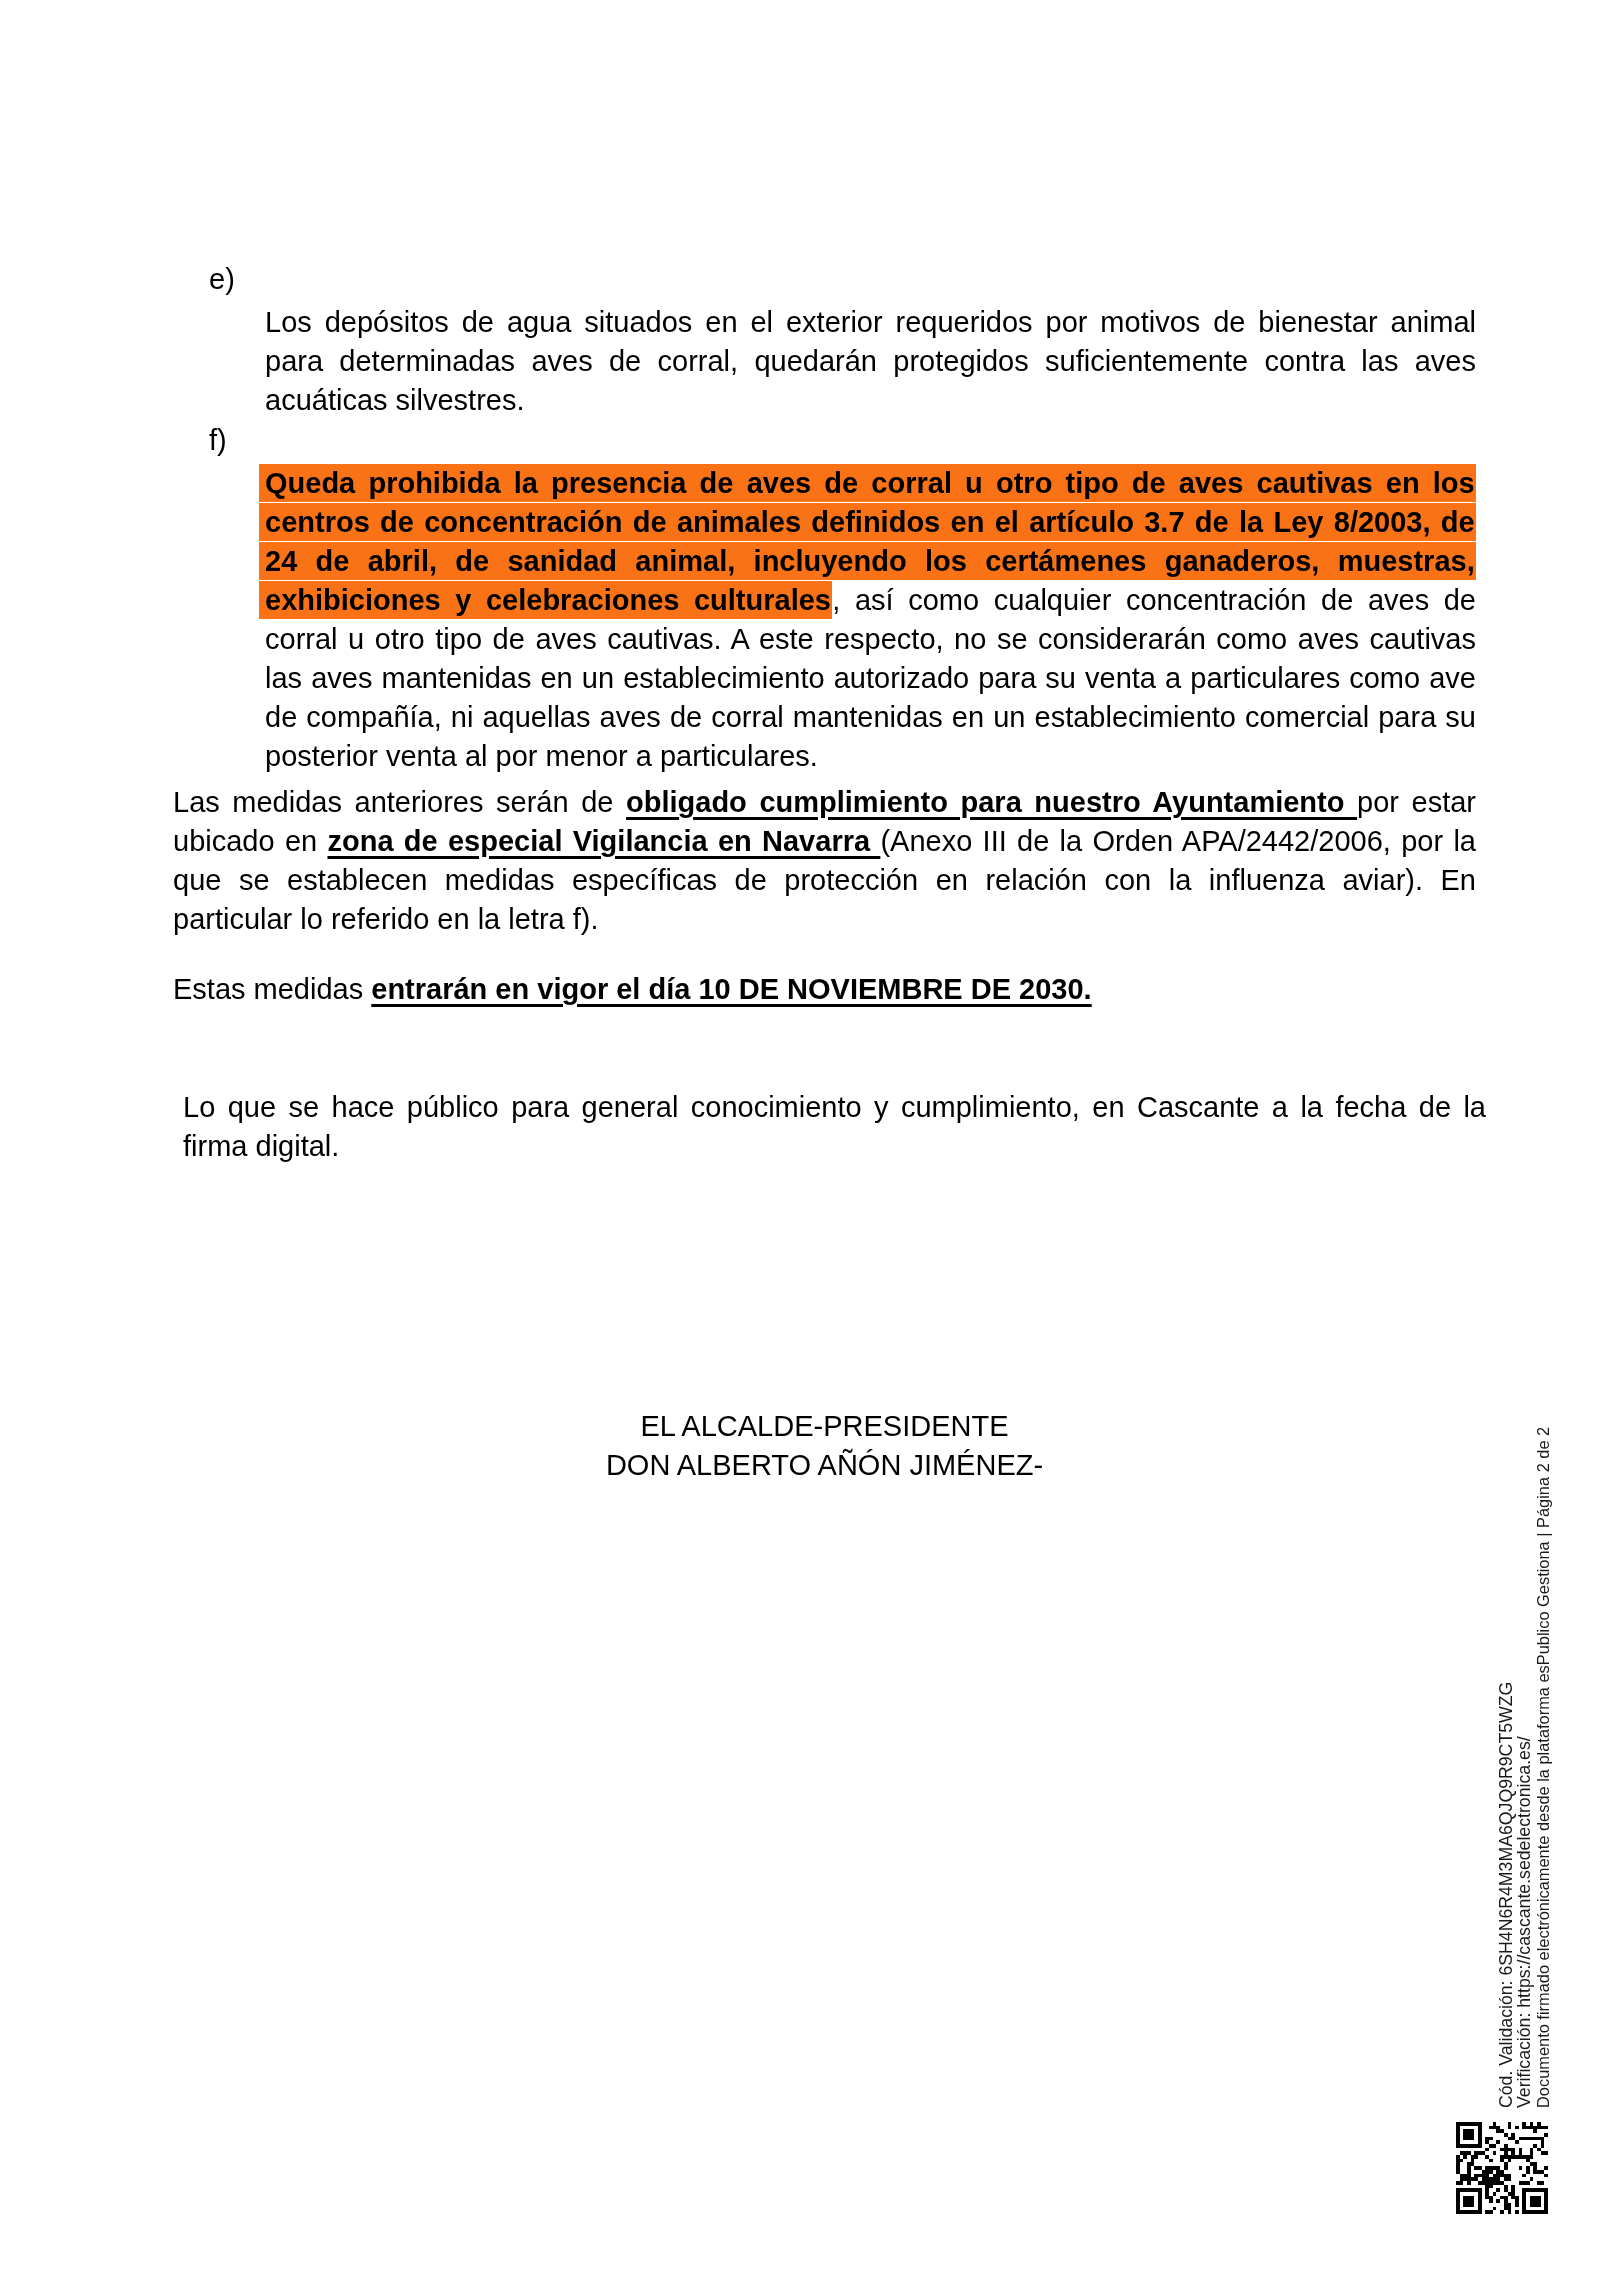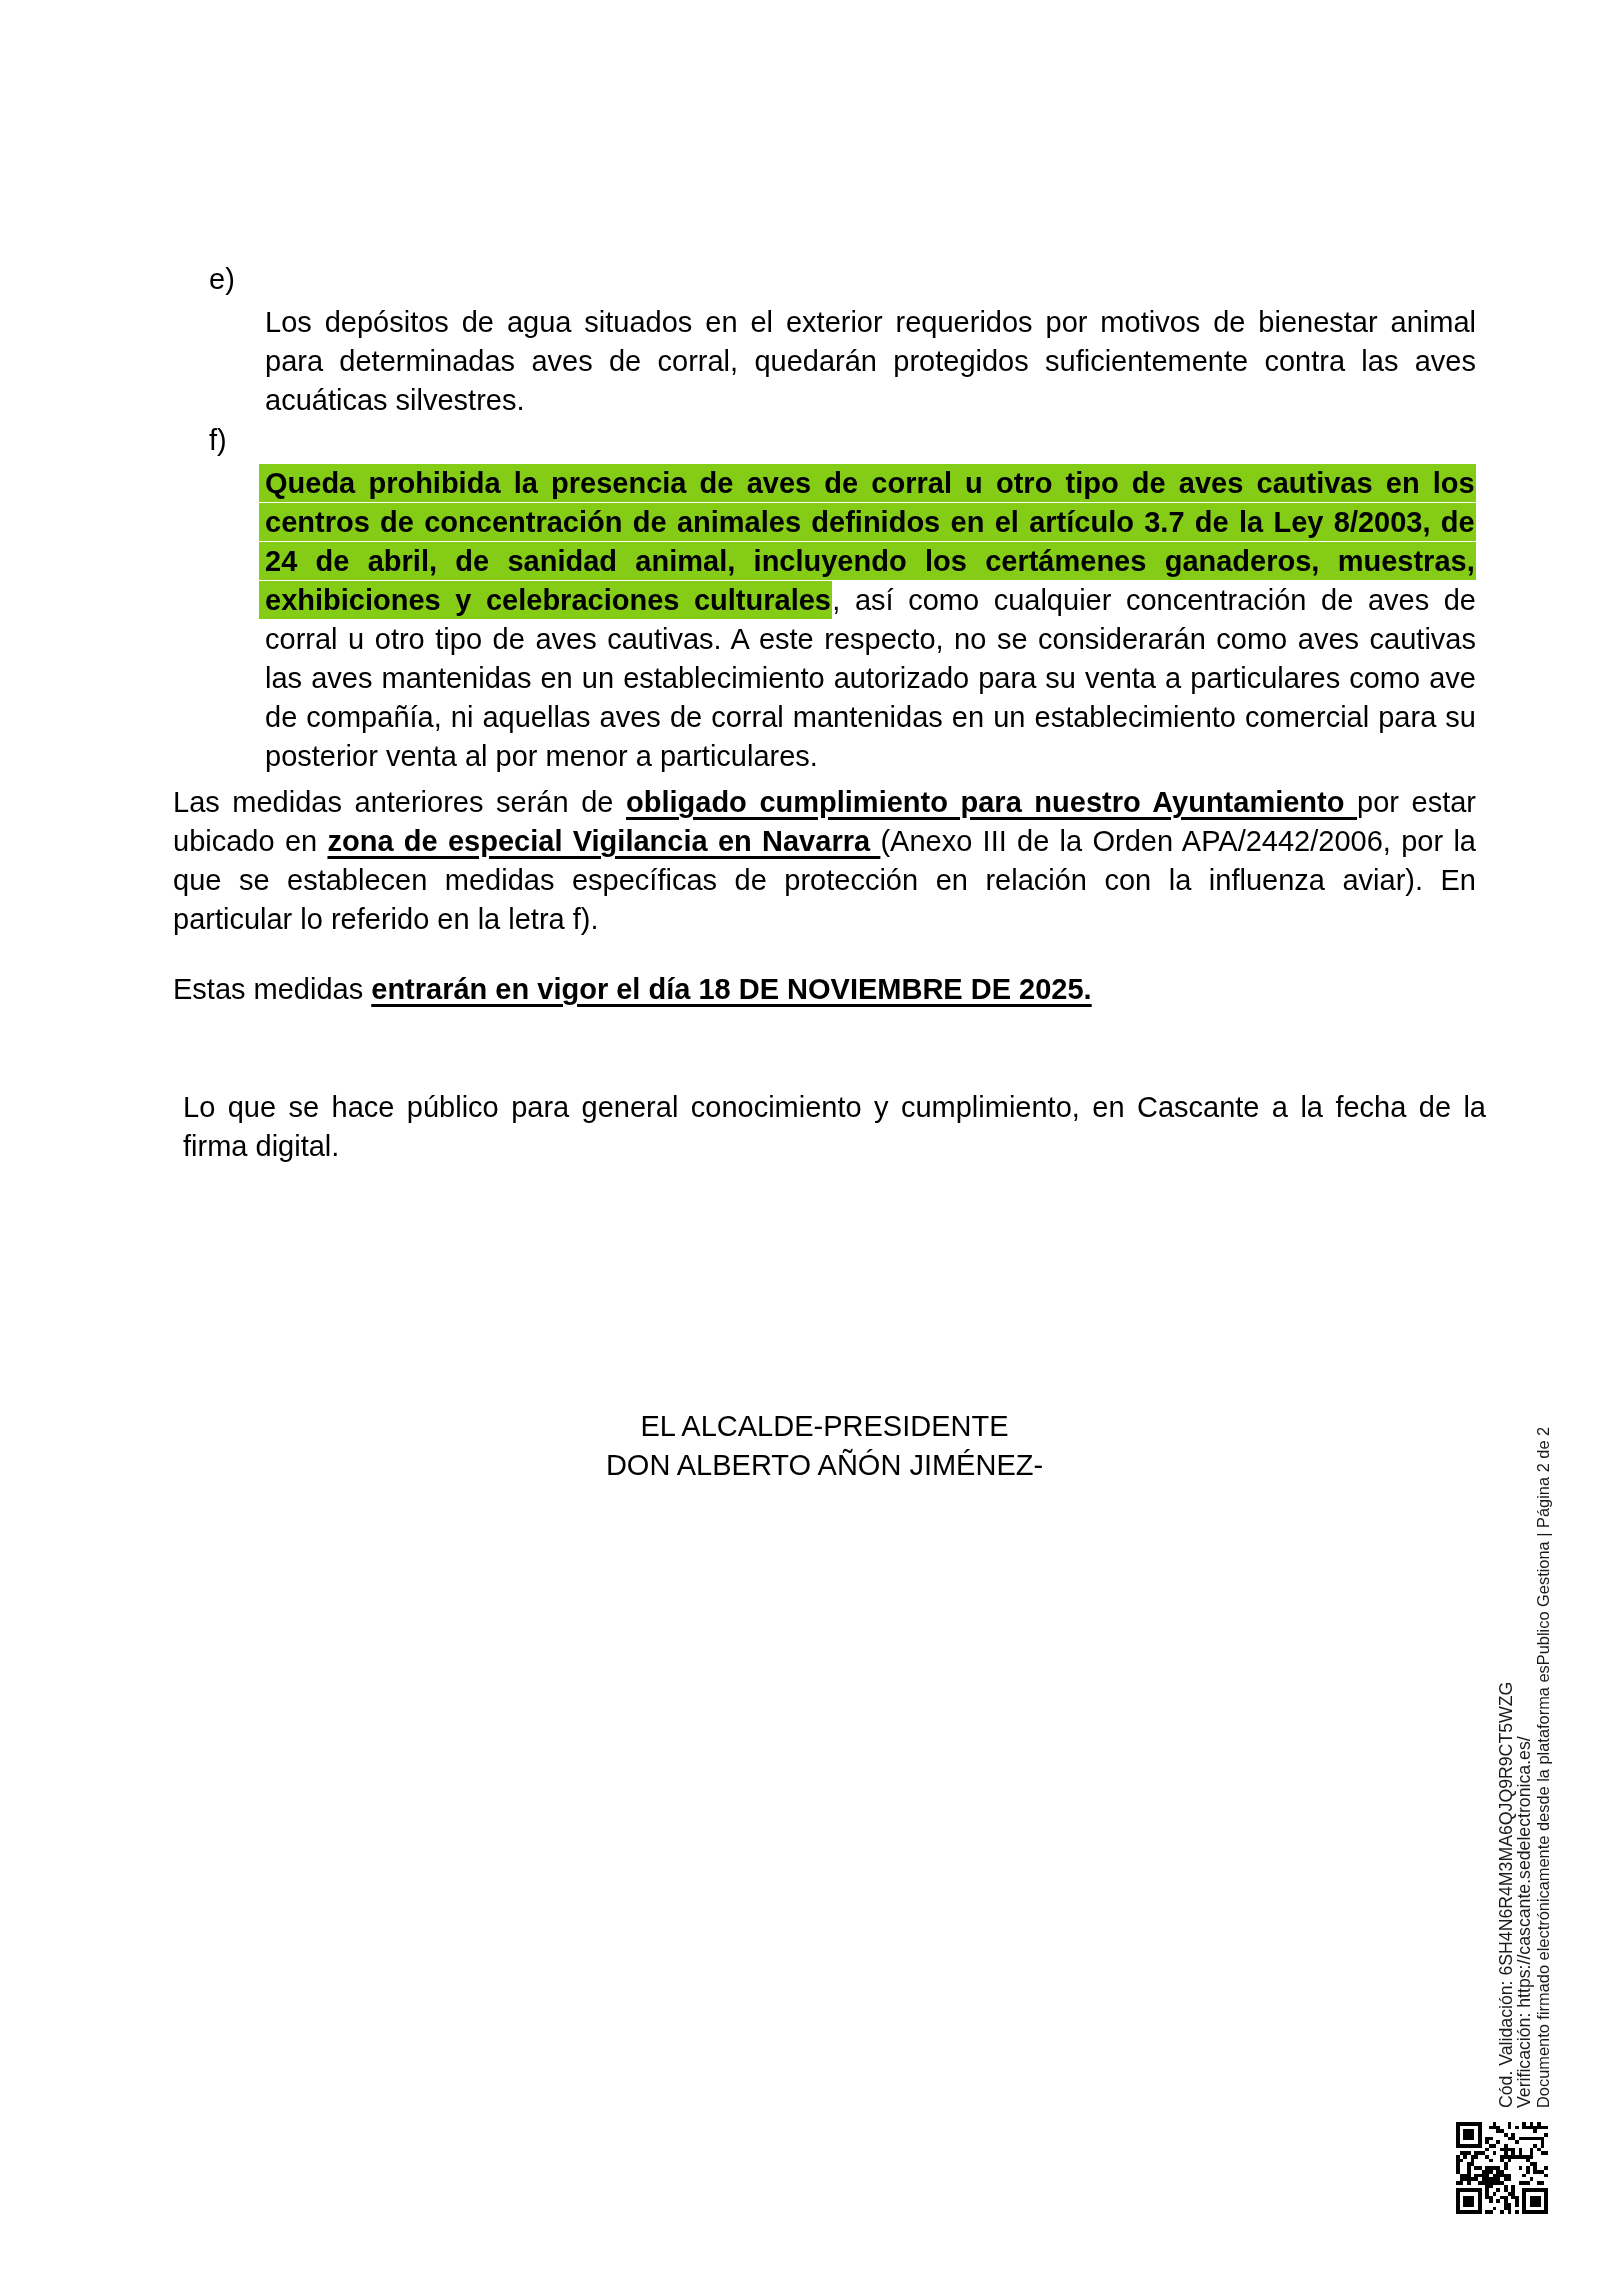--- a/index.html
+++ b/index.html
@@ -11,21 +11,21 @@
     font-family:"Liberation Sans",sans-serif;
     font-size:29px;line-height:39px;color:#000;
     overflow:hidden;
   }
   .block{position:absolute;left:173px;width:1303px;margin:0;}
   .justify{text-align:justify;}
   .list-item{display:flex;}
   .marker{flex:0 0 92px;padding-left:36px;box-sizing:border-box;}
   .li-text{flex:1 1 auto;text-align:justify;margin-top:43px;}
   .hl{
-    background:#84cc16;
+    background:#f97316;
     font-weight:700;
     padding:3.3px 1.3px 3.3px 6.5px;
     margin-left:-6.5px;
     box-decoration-break:clone;
   }
   .bu{
     font-weight:700;
     text-decoration:underline;
     text-decoration-thickness:2.6px;
     text-underline-offset:5.2px;
@@ -62,21 +62,21 @@
     <div class="li-text">Los depósitos de agua situados en el exterior requeridos por motivos de bienestar animal para determinadas aves de corral, quedarán protegidos suficientemente contra las aves acuáticas silvestres.</div>
   </div>
 
   <div class="block list-item" style="top:421px;">
     <div class="marker">f)</div>
     <div class="li-text"><span class="hl">Queda prohibida la presencia de aves de corral u otro tipo de aves cautivas en los centros de concentración de animales definidos en el artículo 3.7 de la Ley 8/2003, de 24 de abril, de sanidad animal, incluyendo los certámenes ganaderos, muestras, exhibiciones y celebraciones culturales</span><span>, así como cualquier concentración de aves de corral u otro tipo de aves cautivas. A este respecto, no se considerarán como aves cautivas las aves mantenidas en un establecimiento autorizado para su venta a particulares como ave de compañía, ni aquellas aves de corral mantenidas en un establecimiento comercial para su posterior venta al por menor a particulares.</span></div>
   </div>
 
   <p class="block justify" style="top:783px;"><span>Las medidas anteriores serán de </span><span class="bu">obligado cumplimiento para nuestro Ayuntamiento </span><span> por estar ubicado en </span><span class="bu">zona de especial Vigilancia en Navarra </span><span> (Anexo III de la Orden APA/2442/2006, por la que se establecen medidas específicas de protección en relación con la influenza aviar). En particular lo referido en la letra f).</span></p>
 
-  <p class="block" style="top:970px;"><span>Estas medidas </span><span class="bu">entrarán en vigor el día 18 DE NOVIEMBRE DE 2025.</span></p>
+  <p class="block" style="top:970px;"><span>Estas medidas </span><span class="bu">entrarán en vigor el día 10 DE NOVIEMBRE DE 2030.</span></p>
 
   <p class="block justify" style="top:1088px;margin-left:10px;">Lo que se hace público para general conocimiento y cumplimiento, en Cascante a la fecha de la firma digital.</p>
 
   <div class="block signature" style="top:1407px;">
     <div class="sig-line">EL ALCALDE-PRESIDENTE</div>
     <div class="sig-line">DON ALBERTO AÑÓN JIMÉNEZ-</div>
   </div>
 
   <div class="side-line" id="side-line-1">Cód. Validación: 6SH4N6R4M3MA6QJQ9R9CT5WZG</div>
   <div class="side-line" id="side-line-2">Verificación: https://cascante.sedelectronica.es/</div>

